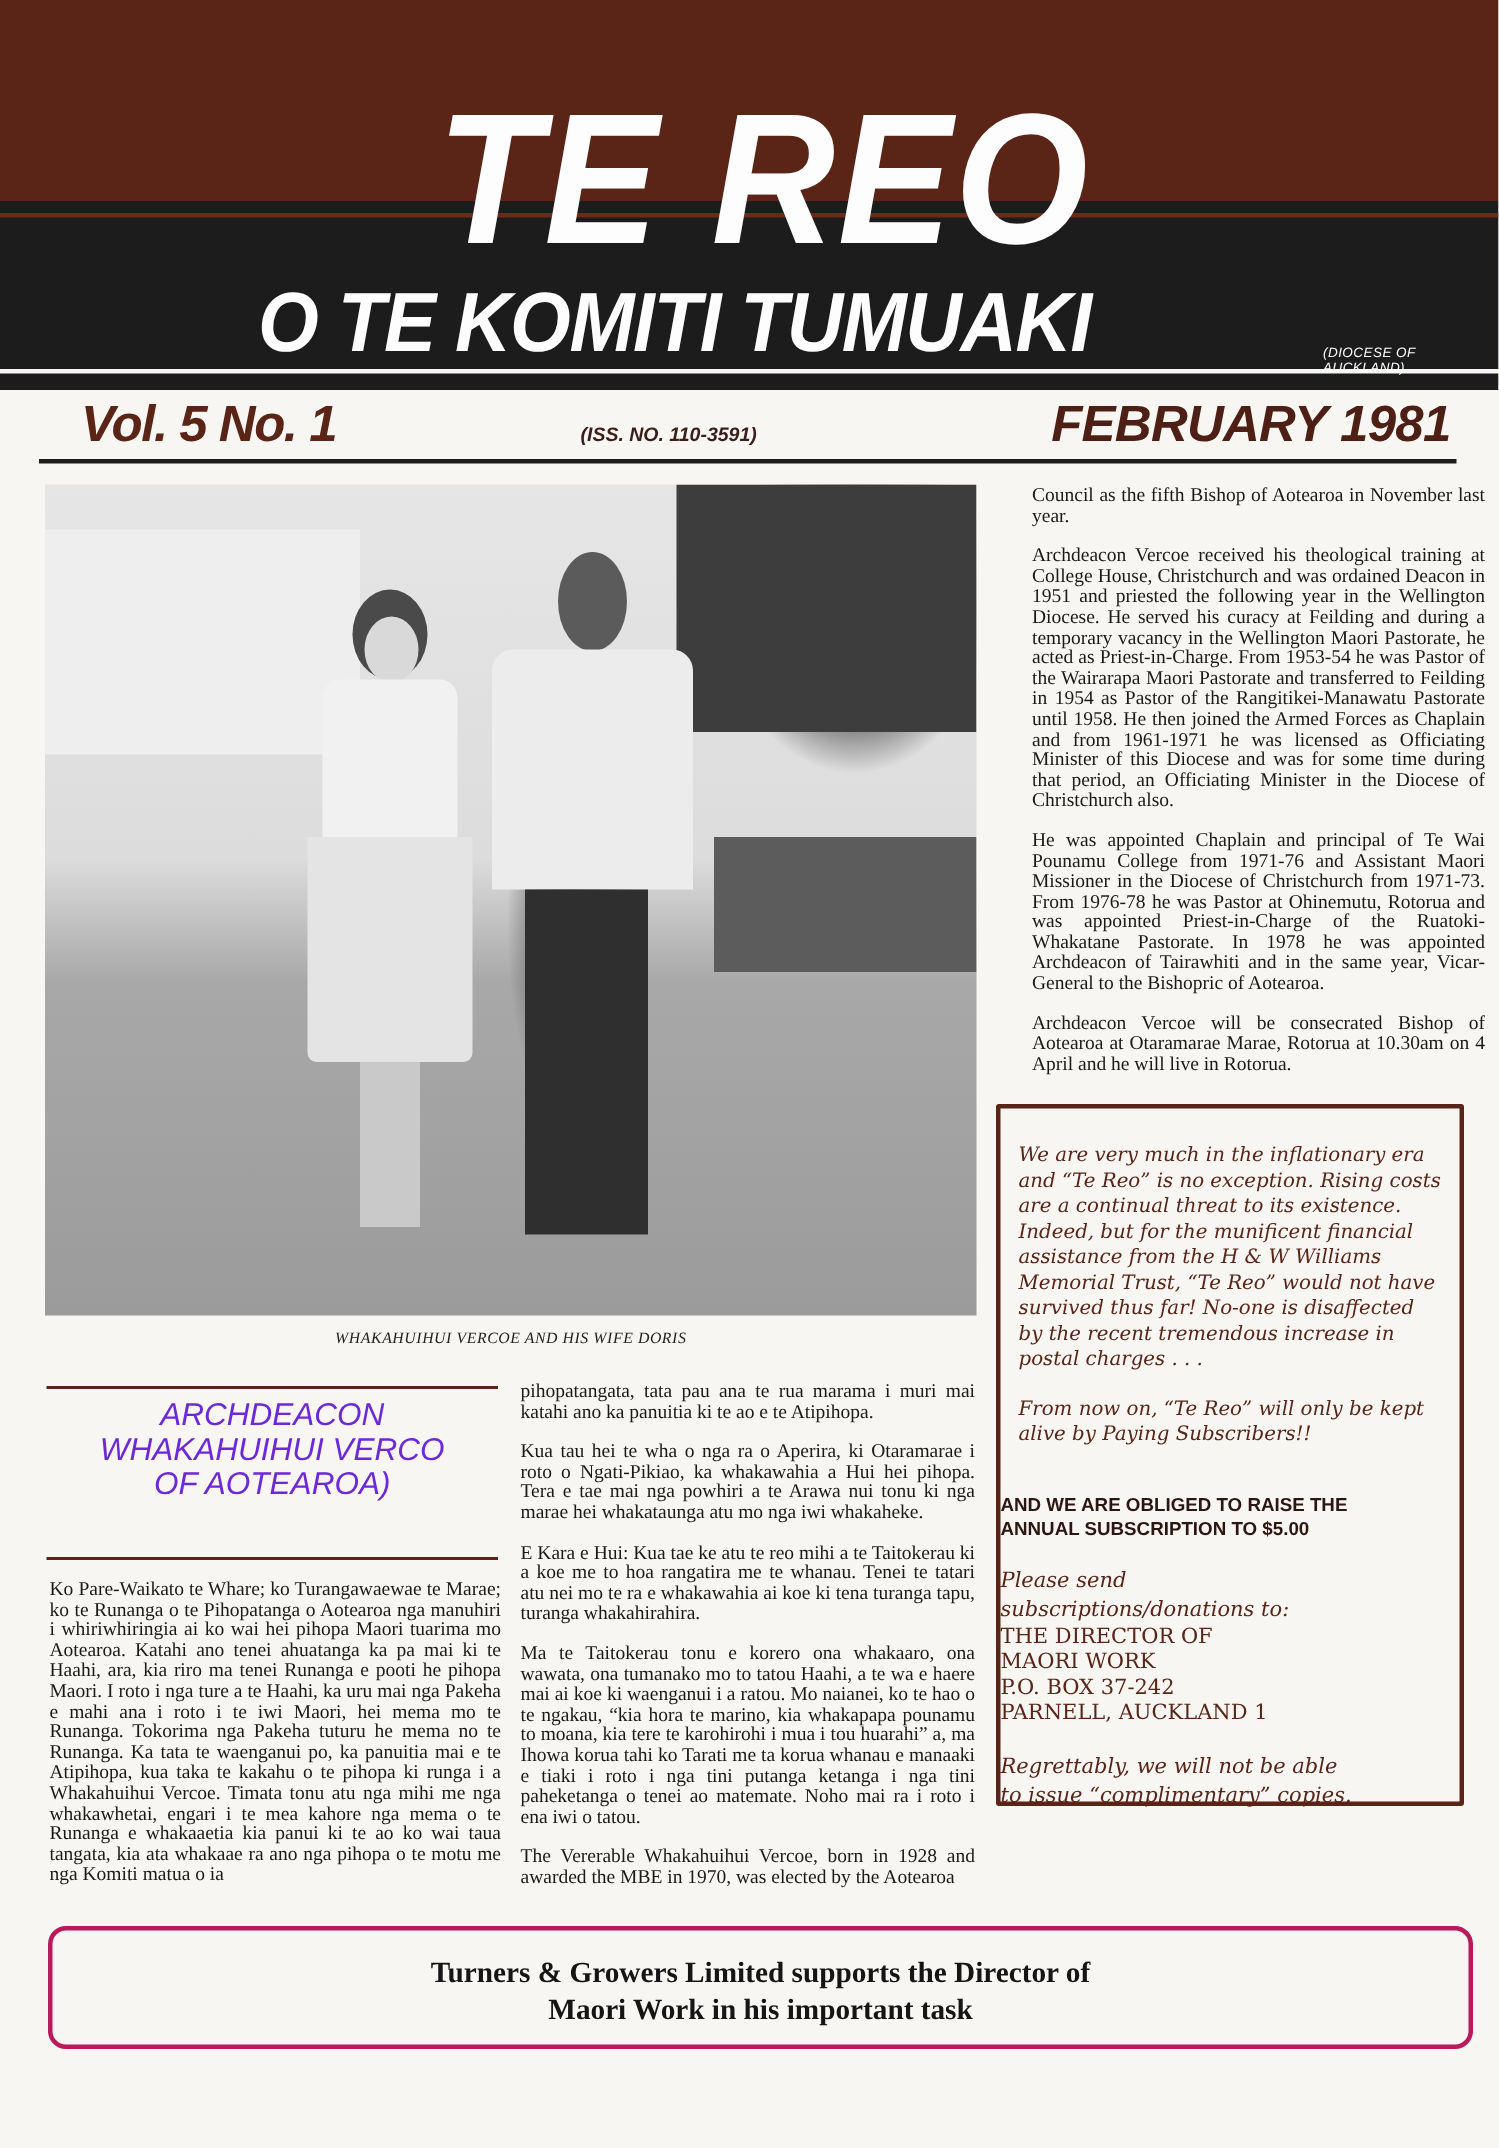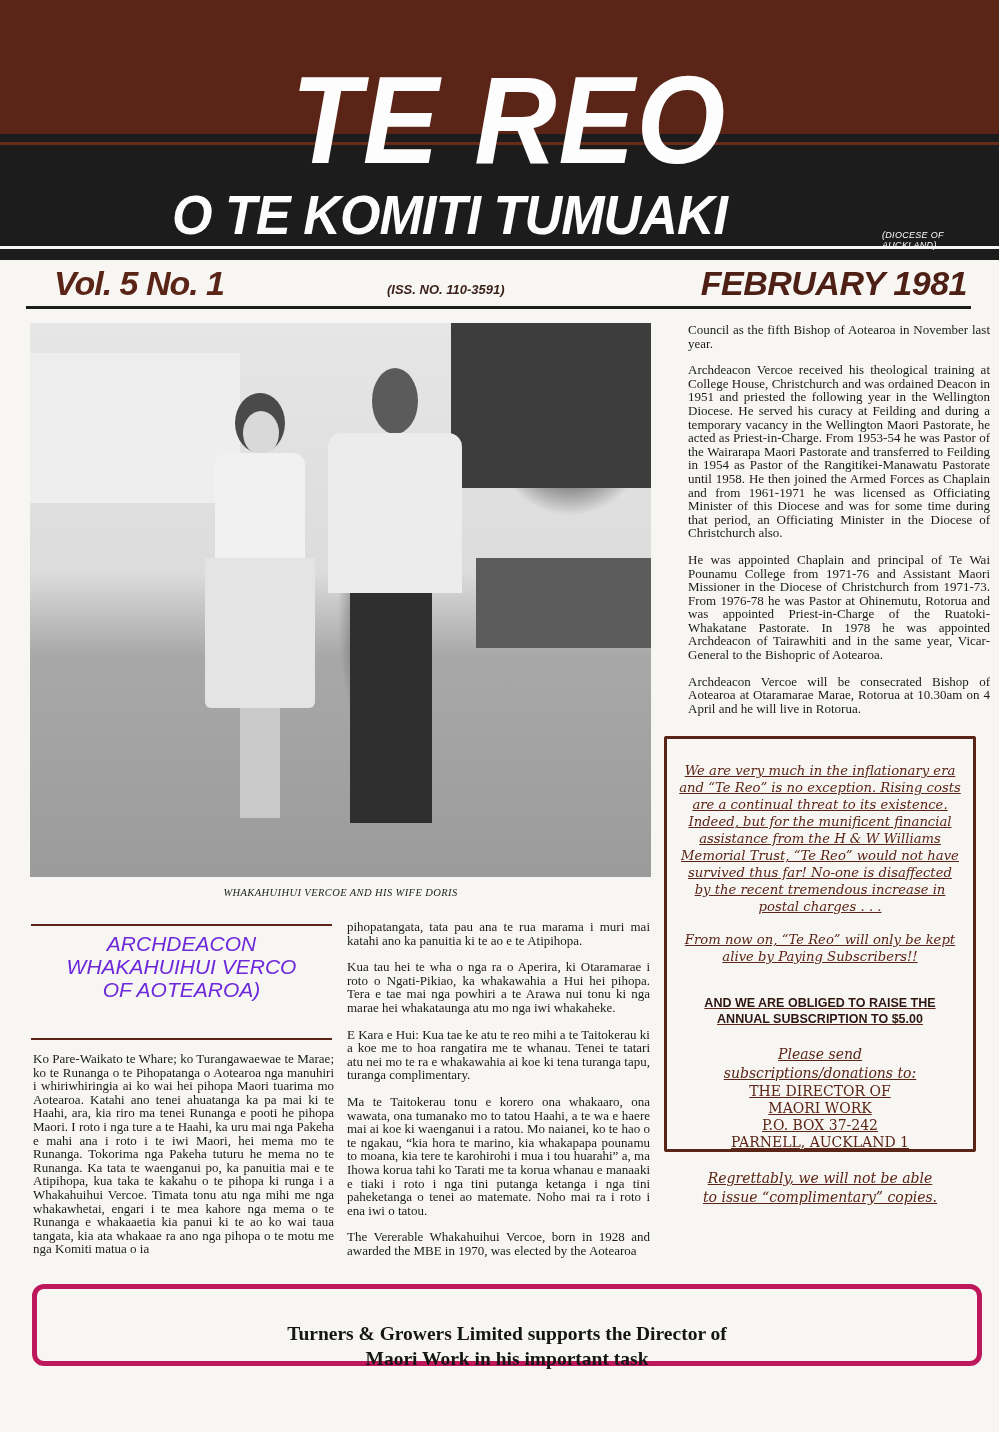--- a/index.html
+++ b/index.html
@@ -69,32 +69,32 @@
   .text p { margin-bottom: 13px; }
 
   .col-right { position: absolute; left: 688px; top: 323px; width: 302px; }
 
   .head-rule { position: absolute; left: 31px; width: 301px; height: 2px; background: #5a2416; }
   .headline { position: absolute; left: 31px; top: 932px; width: 301px; text-align: center;
     font-family: "Liberation Sans", sans-serif; font-style: italic; font-size: 21px; line-height: 23px; color: #6d28d9; }
   .col-left { position: absolute; left: 33px; top: 1052px; width: 301px; }
   .col-mid { position: absolute; left: 347px; top: 920px; width: 303px; }
 
-  .notice { position: absolute; left: 664px; top: 736px; width: 312px; height: 416px;
-    border: 3px solid #5a2416; border-radius: 2px; text-align: center; color: #5a2416; text-decoration: underline; }
+  .notice { position: absolute; left: 664px; top: 736px; width: 312px; height: 468px;
+    border: 3px solid #5a2416; border-radius: 2px; color: #5a2416; }
   .notice .ital { font-family: "DejaVu Serif", serif; font-style: italic; font-size: 13.2px; line-height: 17px; padding: 23px 12px 0 12px; letter-spacing: 0; }
   .notice .ital2 { font-family: "DejaVu Serif", serif; font-style: italic; font-size: 13.2px; line-height: 17px; padding: 16px 12px 0 12px; }
   .notice .bold { font-family: "Liberation Sans", sans-serif; font-weight: bold; font-size: 12.5px; line-height: 16px; color: #2e1610; padding-top: 30px; }
   .notice .send { font-family: "DejaVu Serif", serif; font-style: italic; font-size: 14px; line-height: 19px; padding-top: 18px; }
   .notice .addr { font-family: "DejaVu Serif", serif; font-size: 14px; line-height: 17px; }
   .notice .regret { font-family: "DejaVu Serif", serif; font-style: italic; font-size: 14px; line-height: 19px; padding-top: 18px; }
 
   .sponsor { position: absolute; left: 32px; top: 1284px; width: 950px; height: 82px;
-    border: 5px solid #be185d; border-radius: 12px; text-align: center;
-    font-family: "Liberation Serif", serif; font-weight: bold; font-size: 19.5px; line-height: 25px; padding-top: 32px; color: #151515; }
+    border: 3px solid #be185d; border-radius: 12px; text-align: center;
+    font-family: "Liberation Serif", serif; font-weight: bold; font-size: 19.5px; line-height: 25px; padding-top: 16px; color: #151515; }
 </style>
 </head>
 <body>
 
 <div class="band-brown"></div>
 <div class="band-black"></div>
 <div class="band-stripe"></div>
 <div class="band-white-gap"></div>
 <div class="band-black2"></div>
 
@@ -143,21 +143,21 @@
 </div>
 <div class="head-rule" style="top:1038px;"></div>
 
 <div class="col-left text">
   <p>Ko Pare-Waikato te Whare; ko Turangawaewae te Marae; ko te Runanga o te Pihopatanga o Aotearoa nga manuhiri i whiriwhiringia ai ko wai hei pihopa Maori tuarima mo Aotearoa. Katahi ano tenei ahuatanga ka pa mai ki te Haahi, ara, kia riro ma tenei Runanga e pooti he pihopa Maori. I roto i nga ture a te Haahi, ka uru mai nga Pakeha e mahi ana i roto i te iwi Maori, hei mema mo te Runanga. Tokorima nga Pakeha tuturu he mema no te Runanga. Ka tata te waenganui po, ka panuitia mai e te Atipihopa, kua taka te kakahu o te pihopa ki runga i a Whakahuihui Vercoe. Timata tonu atu nga mihi me nga whakawhetai, engari i te mea kahore nga mema o te Runanga e whakaaetia kia panui ki te ao ko wai taua tangata, kia ata whakaae ra ano nga pihopa o te motu me nga Komiti matua o ia</p>
 </div>
 
 <div class="col-mid text">
   <p>pihopatangata, tata pau ana te rua marama i muri mai katahi ano ka panuitia ki te ao e te Atipihopa.</p>
   <p>Kua tau hei te wha o nga ra o Aperira, ki Otaramarae i roto o Ngati-Pikiao, ka whakawahia a Hui hei pihopa. Tera e tae mai nga powhiri a te Arawa nui tonu ki nga marae hei whakataunga atu mo nga iwi whakaheke.</p>
-  <p>E Kara e Hui: Kua tae ke atu te reo mihi a te Taitokerau ki a koe me to hoa rangatira me te whanau. Tenei te tatari atu nei mo te ra e whakawahia ai koe ki tena turanga tapu, turanga complimentary.</p>
+  <p>E Kara e Hui: Kua tae ke atu te reo mihi a te Taitokerau ki a koe me to hoa rangatira me te whanau. Tenei te tatari atu nei mo te ra e whakawahia ai koe ki tena turanga tapu, turanga whakahirahira.</p>
   <p>Ma te Taitokerau tonu e korero ona whakaaro, ona wawata, ona tumanako mo to tatou Haahi, a te wa e haere mai ai koe ki waenganui i a ratou. Mo naianei, ko te hao o te ngakau, “kia hora te marino, kia whakapapa pounamu to moana, kia tere te karohirohi i mua i tou huarahi” a, ma Ihowa korua tahi ko Tarati me ta korua whanau e manaaki e tiaki i roto i nga tini putanga ketanga i nga tini paheketanga o tenei ao matemate. Noho mai ra i roto i ena iwi o tatou.</p>
   <p>The Vererable Whakahuihui Vercoe, born in 1928 and awarded the MBE in 1970, was elected by the Aotearoa</p>
 </div>
 
 <div class="notice">
   <div class="ital">We are very much in the inflationary era and “Te Reo” is no exception. Rising costs are a continual threat to its existence. Indeed, but for the munificent financial assistance from the H &amp; W Williams Memorial Trust, “Te Reo” would not have survived thus far! No-one is disaffected by the recent tremendous increase in postal charges . . .</div>
   <div class="ital2">From now on, “Te Reo” will only be kept alive by Paying Subscribers!!</div>
   <div class="bold">
     <div>AND WE ARE OBLIGED TO RAISE THE</div>
     <div>ANNUAL SUBSCRIPTION TO $5.00</div>

